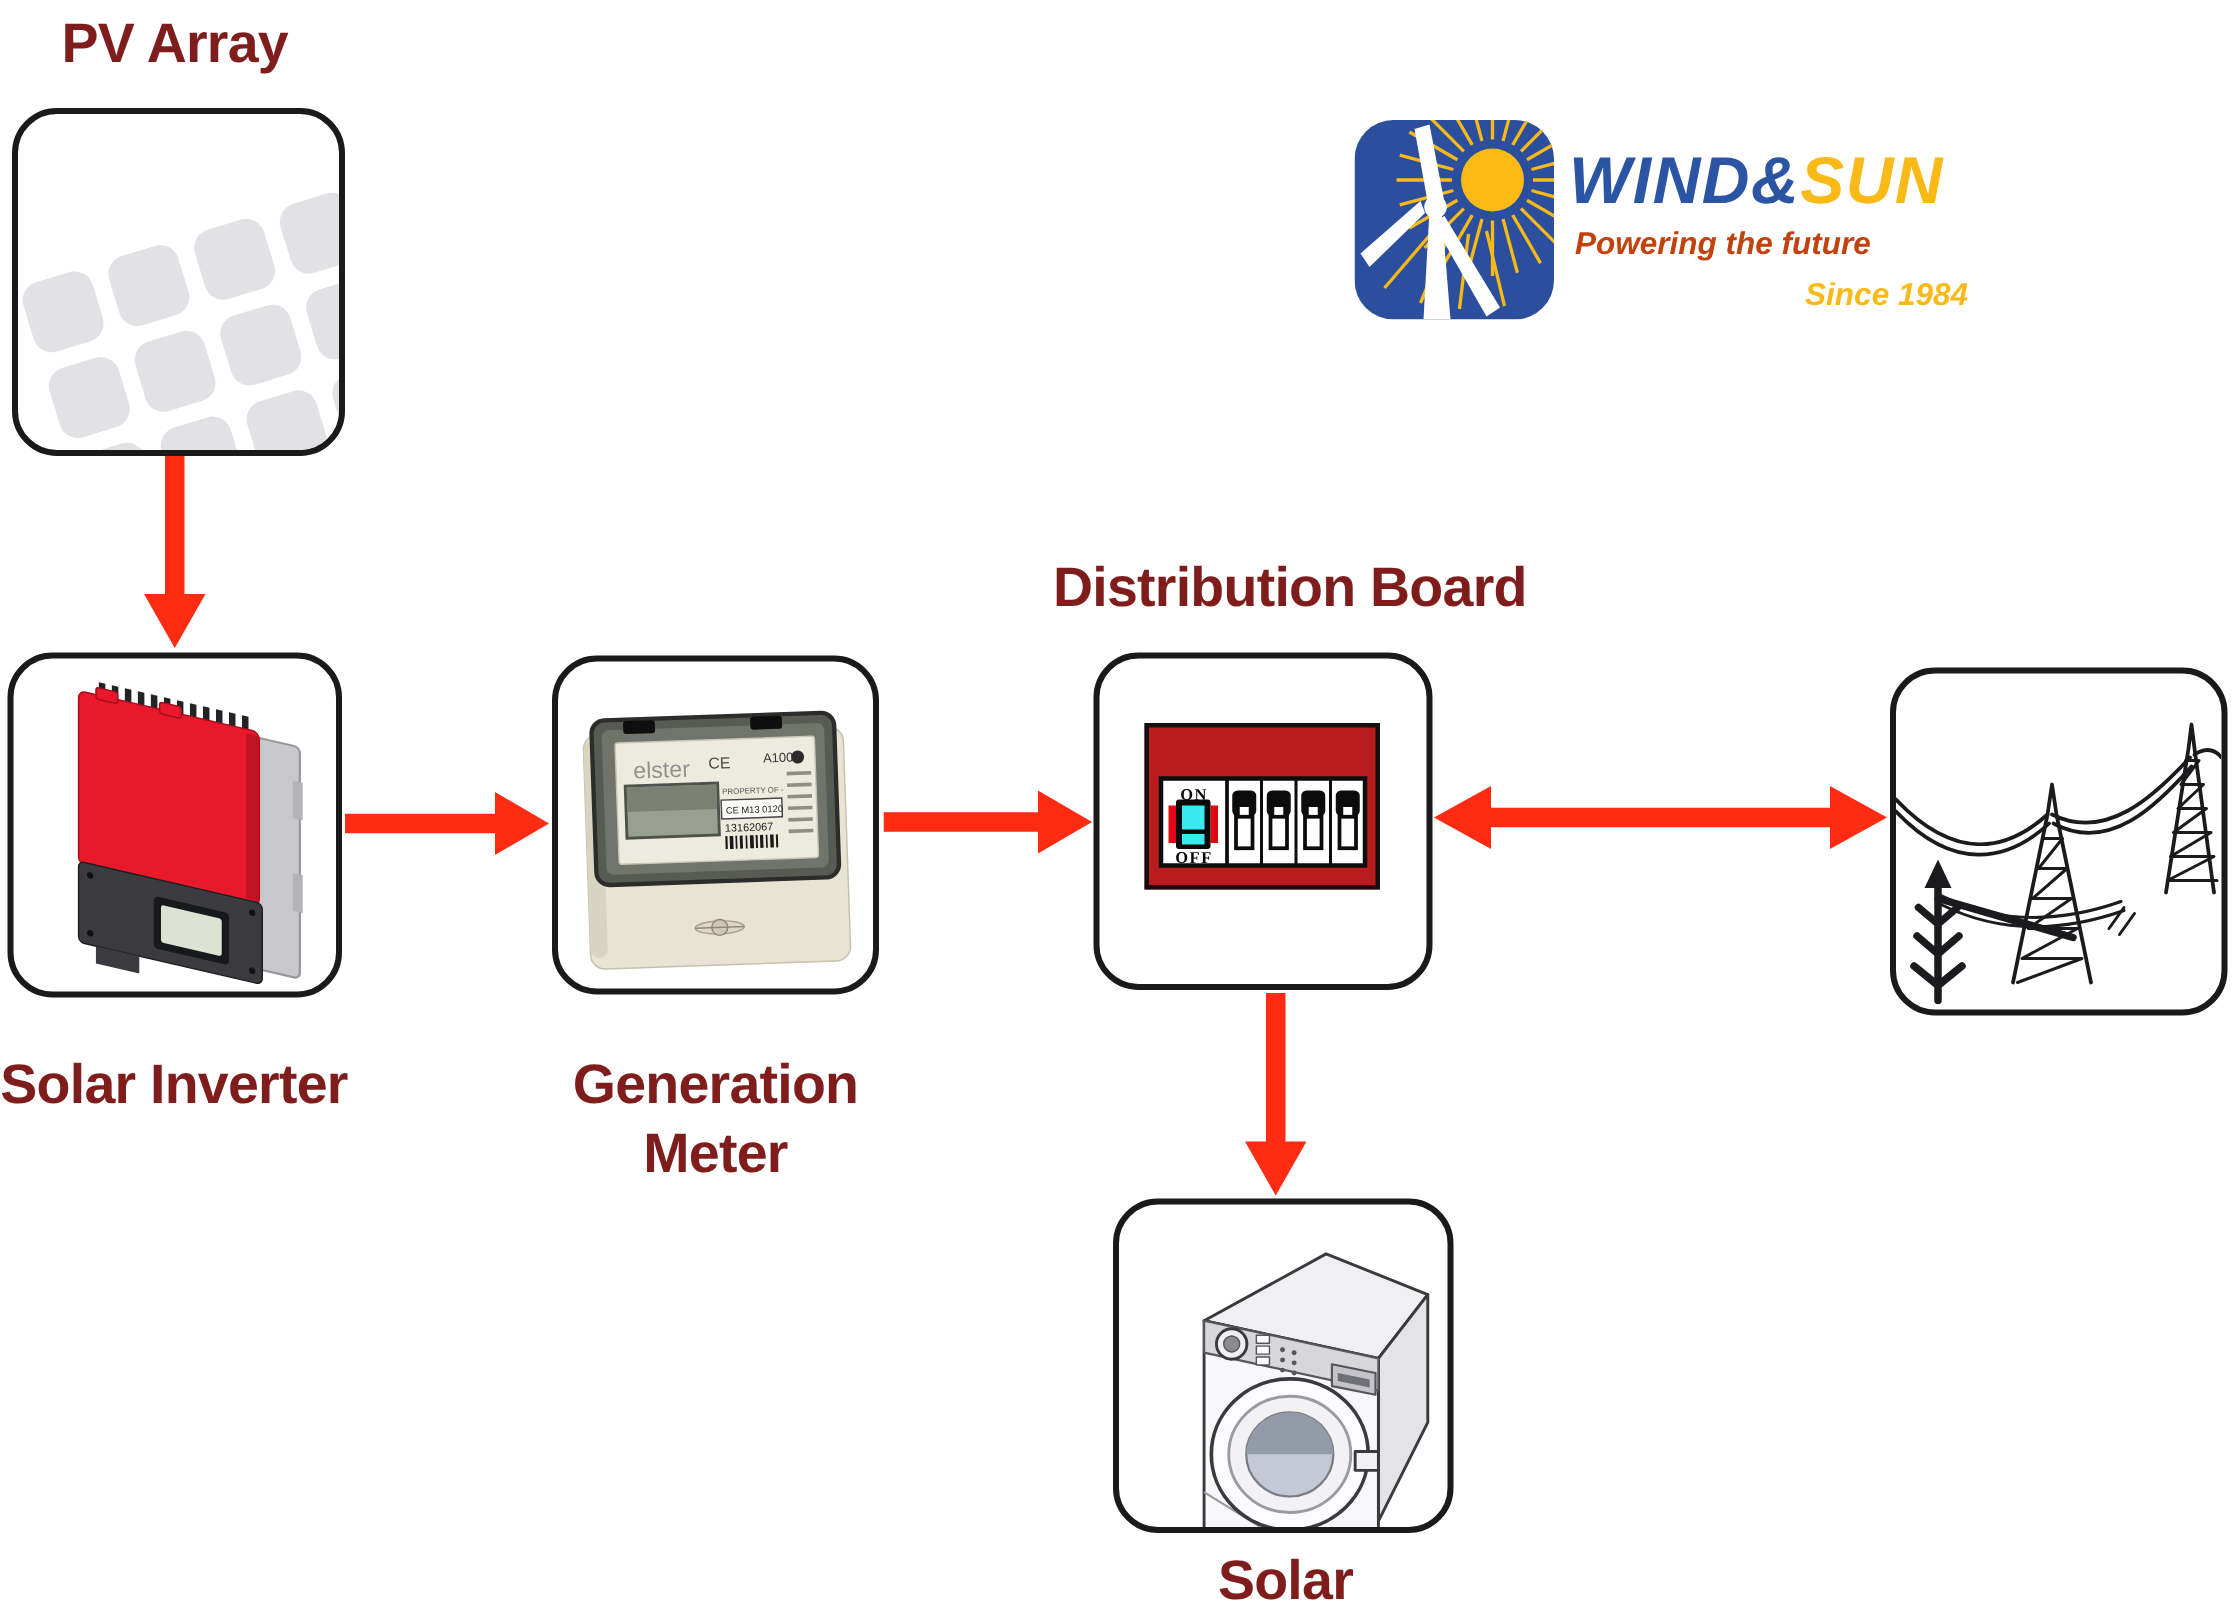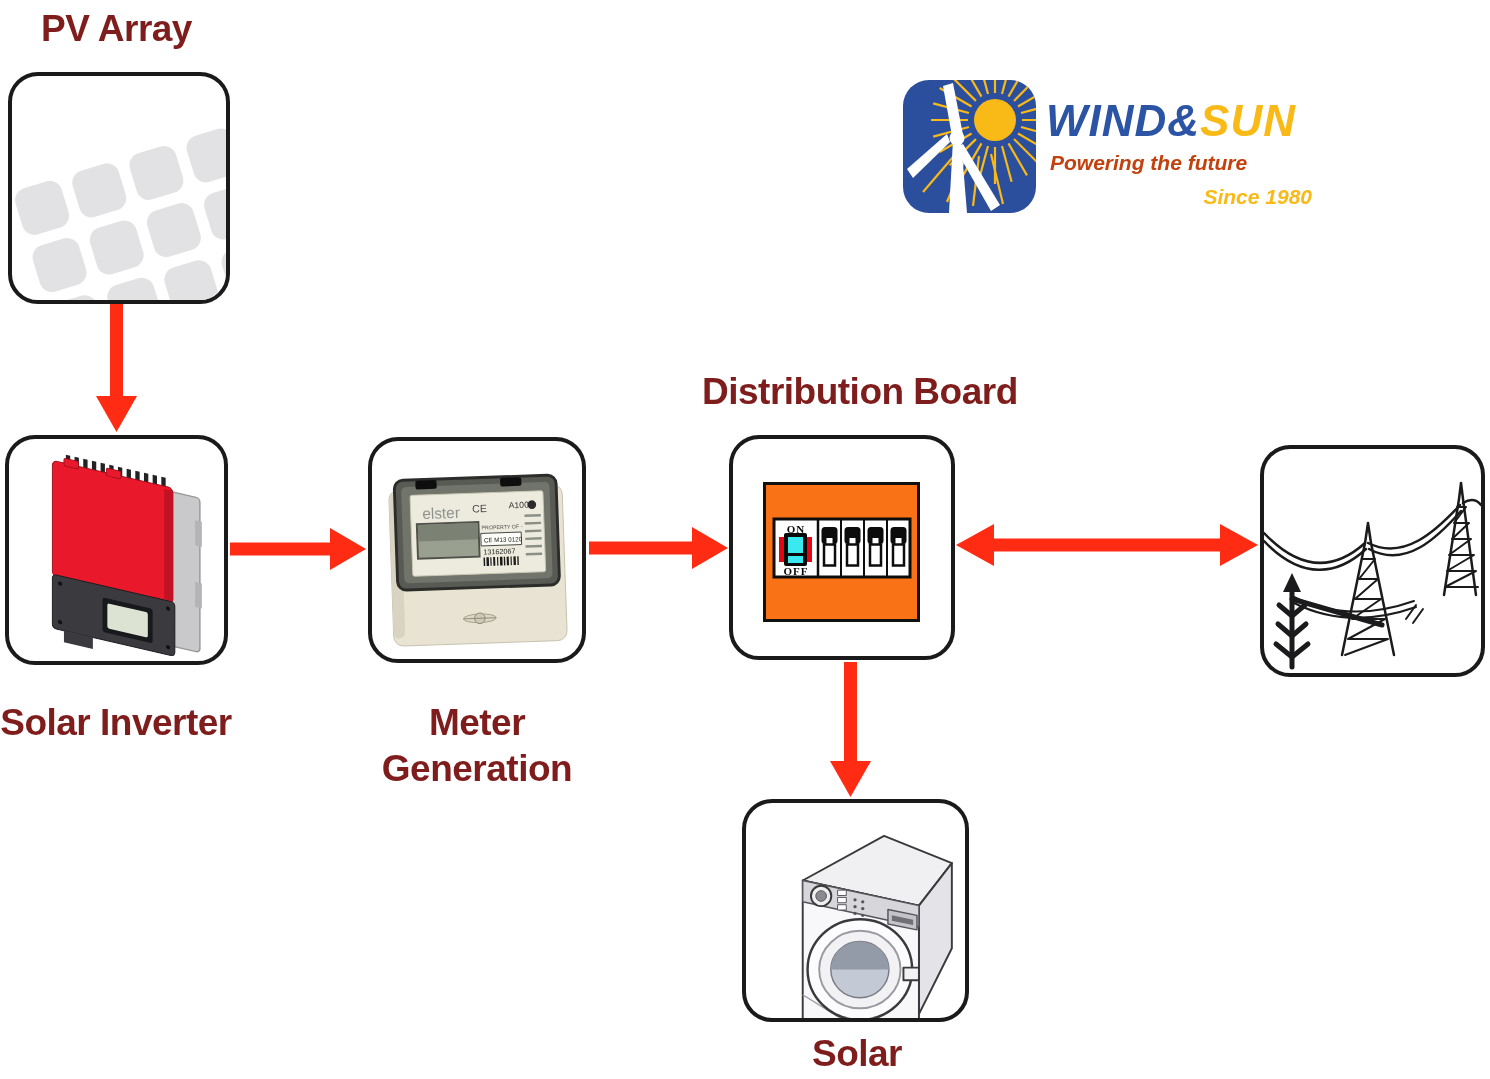--- a/index.html
+++ b/index.html
@@ -12,21 +12,21 @@
     overflow:hidden;box-sizing:border-box;
   }
   .diagram-label{
     position:absolute;color:#7f1d1d;font-weight:bold;font-size:37px;letter-spacing:-0.5px;
     text-align:center;line-height:46px;white-space:nowrap;
   }
   .arrow{position:absolute;}
   .arrow svg{display:block;}
   .arrow-fill{fill:#ff2b12;}
   #db-panel{
-    position:absolute;left:763px;top:482px;width:157px;height:140px;background:#f97316;
+    position:absolute;left:763px;top:482px;width:157px;height:111px;background:#b91c1c;
     border:3px solid #111;box-sizing:border-box;
   }
   .logo-brand{
     position:absolute;left:1046px;top:96px;font-size:44px;font-weight:bold;font-style:italic;
     letter-spacing:1px;white-space:nowrap;
   }
   .logo-brand .wind{color:#2b54a4;}
   .logo-brand .sun{color:#f9b916;}
   .logo-tagline{
     position:absolute;left:1050px;top:151px;font-size:21px;font-weight:bold;font-style:italic;
@@ -181,22 +181,22 @@
         </g>
         <circle cx="150" cy="30" r="4.5" fill="#2b2b2b"></circle>
         <ellipse cx="92" cy="146" rx="17" ry="4.5" fill="#ddd8c6" stroke="#a59f8c"></ellipse>
         <circle cx="92" cy="146" r="5.5" fill="#cec8b6" stroke="#8e8876"></circle>
         <line x1="75" y1="146" x2="109" y2="146" stroke="#8e8876" stroke-width="1"></line>
       </g>
     </svg>
   </div>
 
   <div class="diagram-label" style="left:352px;top:700px;width:250px;">
+    <div>Generation</div>
     <div>Meter</div>
-    <div>Generation</div>
   </div>
 
   <div class="arrow" style="left:589px;top:527px;">
     <svg width="139" height="42" viewBox="0 0 139 42">
       <rect class="arrow-fill" x="0" y="14.5" width="105" height="13"></rect>
       <polygon class="arrow-fill" points="103,0 103,42 139,21"></polygon>
     </svg>
   </div>
 
   <div class="diagram-label" style="left:702px;top:369px;text-align:center;">Distribution Board</div>
@@ -371,16 +371,16 @@
           <polygon points="47,62 10,98 4,89 44,54"></polygon>
           <polygon points="60,64 97,125 88,131 52,68"></polygon>
           <circle cx="54" cy="58" r="7.5"></circle>
         </g>
       </g>
     </svg>
     <div class="logo-brand">
       <span class="wind">WIND&amp;</span><span class="sun">SUN</span>
     </div>
     <div class="logo-tagline">Powering the future</div>
-    <div class="logo-since">Since 1980</div>
+    <div class="logo-since">Since 1984</div>
   </div>
 
 </div>
 
 </body></html>

